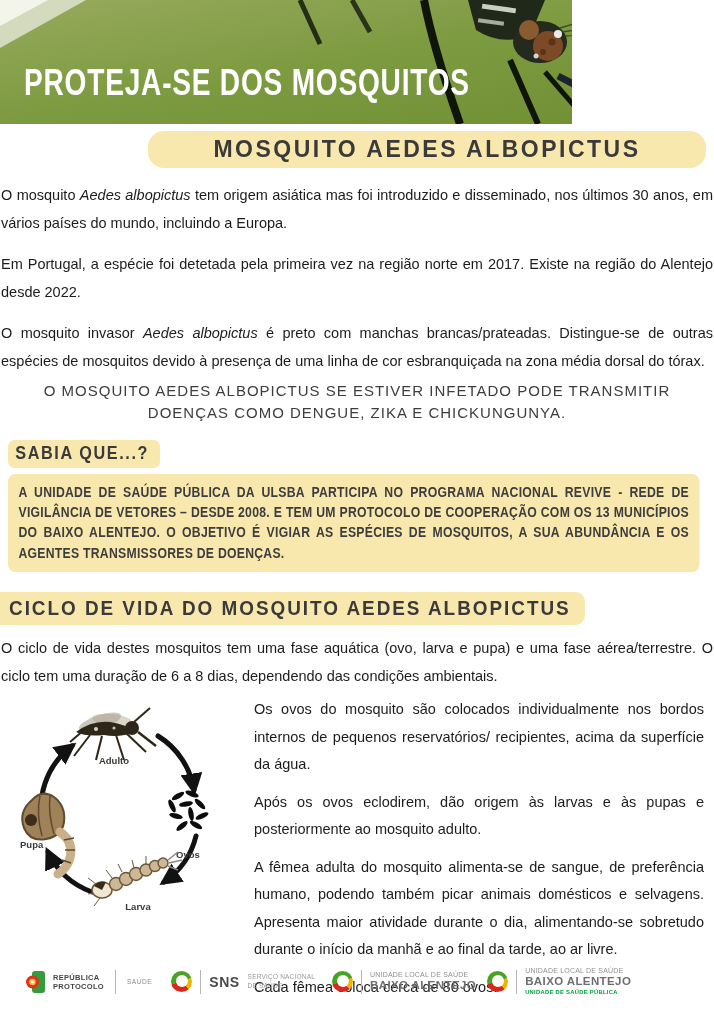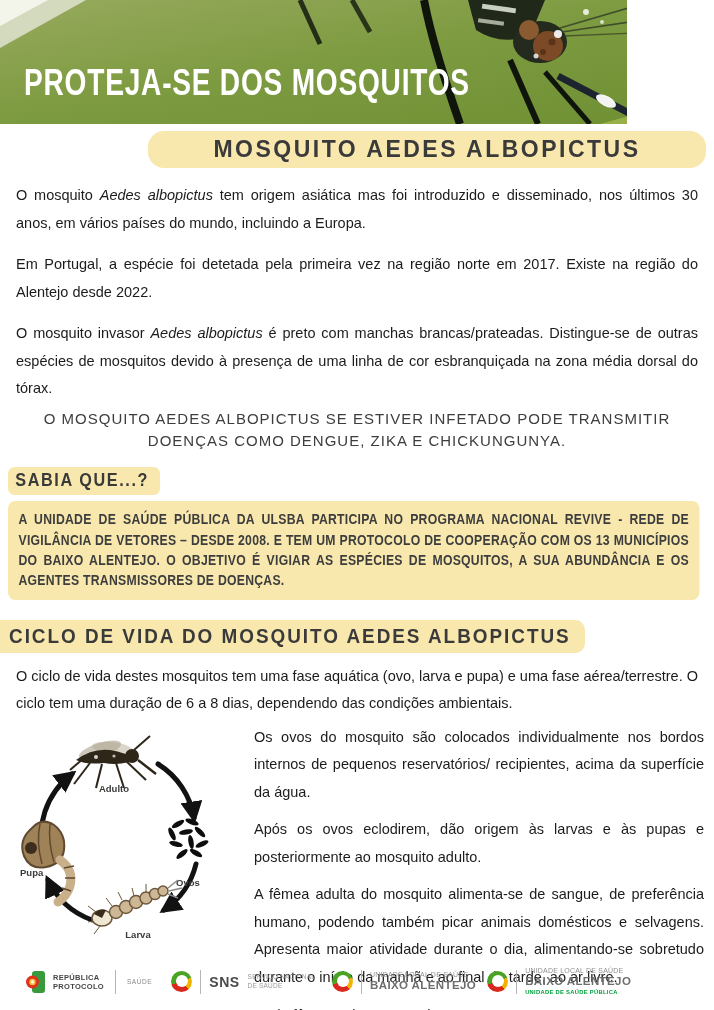--- a/index.html
+++ b/index.html
@@ -3,37 +3,37 @@
 <meta charset="utf-8">
 <style>
   * { margin:0; padding:0; box-sizing:border-box; }
   body { background:#888; font-family:"Liberation Sans", sans-serif; }
   .page {
     position:relative; width:714px; height:1010px; margin:0 auto;
     background:#ffffff; overflow:hidden; color:#1e1e1e;
   }
 
   
-  .banner { position:relative; width:627px; height:124px; overflow:hidden; }
+  .banner { position:relative; width:572px; height:124px; overflow:hidden; }
   .banner svg { position:absolute; inset:0; display:block; }
   .banner-title {
     position:absolute; left:24px; top:62px; color:#ffffff;
     font-size:37px; font-weight:600; letter-spacing:1px; white-space:nowrap;
     transform:scaleX(.76); transform-origin:left center;
   }
 
   
   .main-heading {
     margin:7px 8px 0 148px; height:37px; border-radius:16px;
     background:var(--hl); display:flex; align-items:center; justify-content:center;
     font-size:23px; font-weight:700; letter-spacing:2.5px; color:#3a3a3a; white-space:nowrap;
   }
 
   
-  .bodytext { margin:14px 16px 0; font-size:14.5px; line-height:1.9; text-align:justify; color:#1c1c1c; }
+  .bodytext { margin:14px 1px 0; font-size:14.5px; line-height:1.9; text-align:justify; color:#1c1c1c; }
   .bodytext i { font-style:italic; }
 
   .statement {
     margin:5px 26px 0; text-align:center; font-size:15px; font-weight:400;
     letter-spacing:1px; line-height:1.45; color:#3d3d3d;
   }
 
   
   .sabia-heading {
     display:inline-block; margin:16px 0 0 8px; padding:3px 12px 4px 8px;

